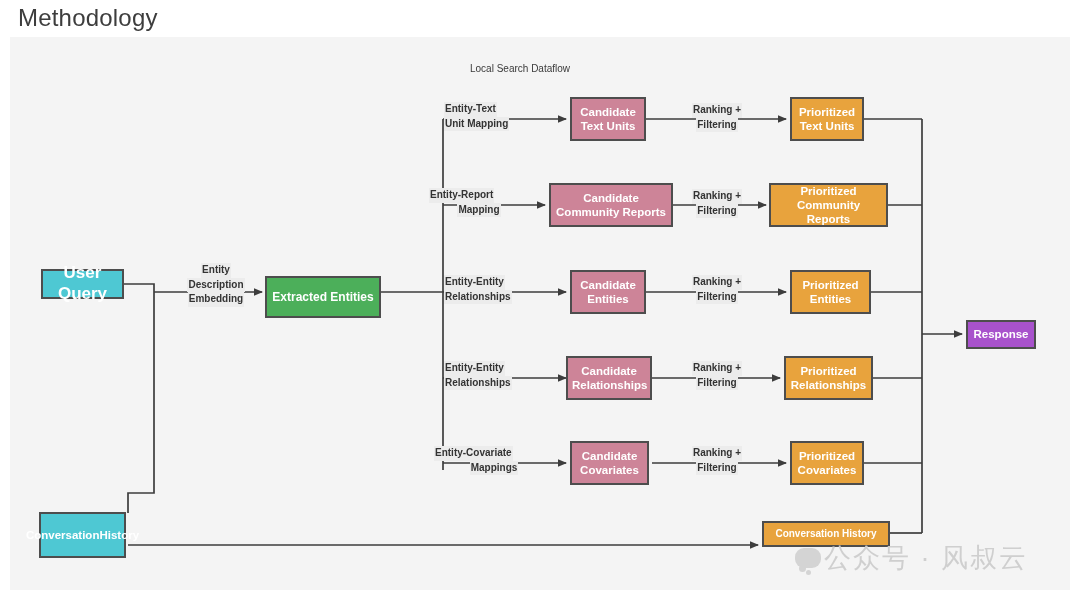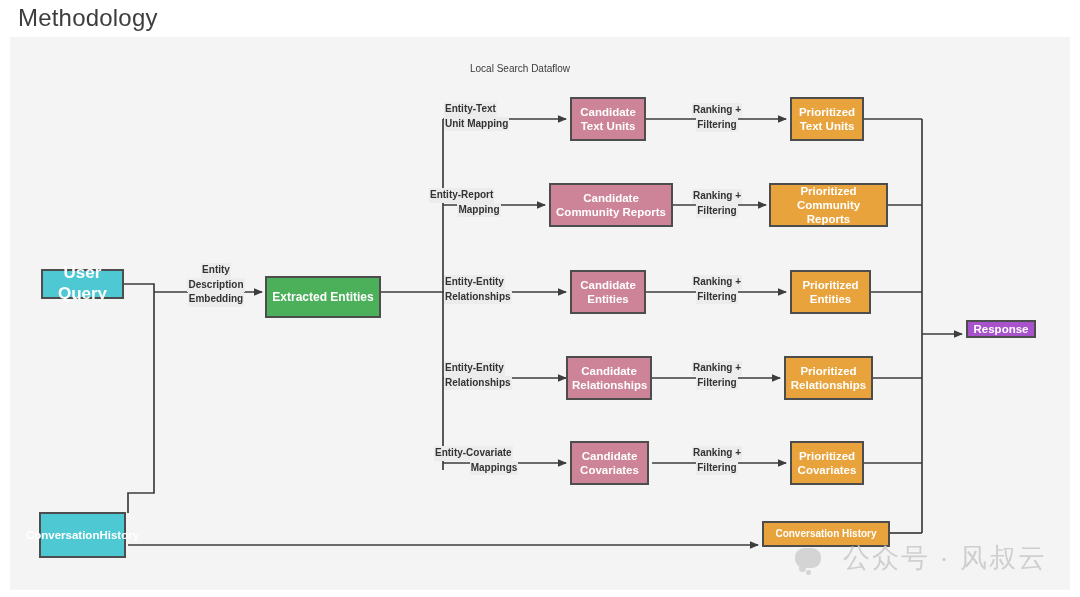--- a/index.html
+++ b/index.html
@@ -11,21 +11,21 @@
   .node{position:absolute;box-sizing:border-box;border:2px solid #4d4d4d;display:flex;align-items:center;justify-content:center;text-align:center;color:#ffffff;font-weight:bold;line-height:1.22;padding:2px 4px;}
   .node span{display:block;width:100%;}
   .n-teal{background:#4ec8d3;}
   .n-green{background:#4caf5a;}
   .n-pink{background:#cd8498;}
   .n-orange{background:#e8a33d;}
   .n-purple{background:#a852cc;}
   .edge-label{position:absolute;color:#333333;font-size:10px;font-weight:600;line-height:1.45;text-align:center;background:transparent;white-space:nowrap;}
   .edge-label i{font-style:normal;background:#ececec;padding:0 1px;display:inline-block;}
   #dataflow-title{position:absolute;left:470px;top:63px;font-size:10px;color:#3a3a3a;font-weight:400;}
-  #watermark{position:absolute;left:795px;top:540px;font-size:27px;color:#cfcfcf;font-weight:500;letter-spacing:2px;display:flex;align-items:center;gap:22px;}
+  #watermark{position:absolute;left:795px;top:540px;font-size:27px;color:#cfcfcf;font-weight:500;letter-spacing:2px;display:flex;align-items:center;gap:3px;}
   #wm-bubble{width:26px;height:20px;border-radius:9px;background:#d4d4d4;position:relative;display:inline-block;}
   #wm-bubble:after{content:"";position:absolute;left:4px;bottom:-4px;width:7px;height:7px;background:#d4d4d4;border-radius:50%;}
   #wm-bubble:before{content:"";position:absolute;left:11px;bottom:-7px;width:5px;height:5px;background:#d4d4d4;border-radius:50%;}
 </style>
 </head>
 <body>
 
 <div id="root">
 
   <div id="page-title">Methodology</div>
@@ -135,21 +135,21 @@
 
   <div class="node n-orange" style="left:790px;top:441px;width:74px;height:44px;font-size:11.5px;flex-direction:column;">
     <span>Prioritized</span>
     <span>Covariates</span>
   </div>
 
   <div class="node n-orange" style="left:762px;top:521px;width:128px;height:26px;font-size:10px;">
     <span>Conversation History</span>
   </div>
 
-  <div class="node n-purple" style="left:966px;top:320px;width:70px;height:18px;font-size:11.5px;">
+  <div class="node n-purple" style="left:966px;top:320px;width:70px;height:29px;font-size:11.5px;">
     <span>Response</span>
   </div>
 
   <div class="edge-label" style="left:176px;top:263px;width:80px;">
     <i>Entity</i><br>
     <i>Description</i><br>
     <i>Embedding</i>
   </div>
 
   <div class="edge-label" style="left:444px;top:102px;width:120px;text-align:left;">

